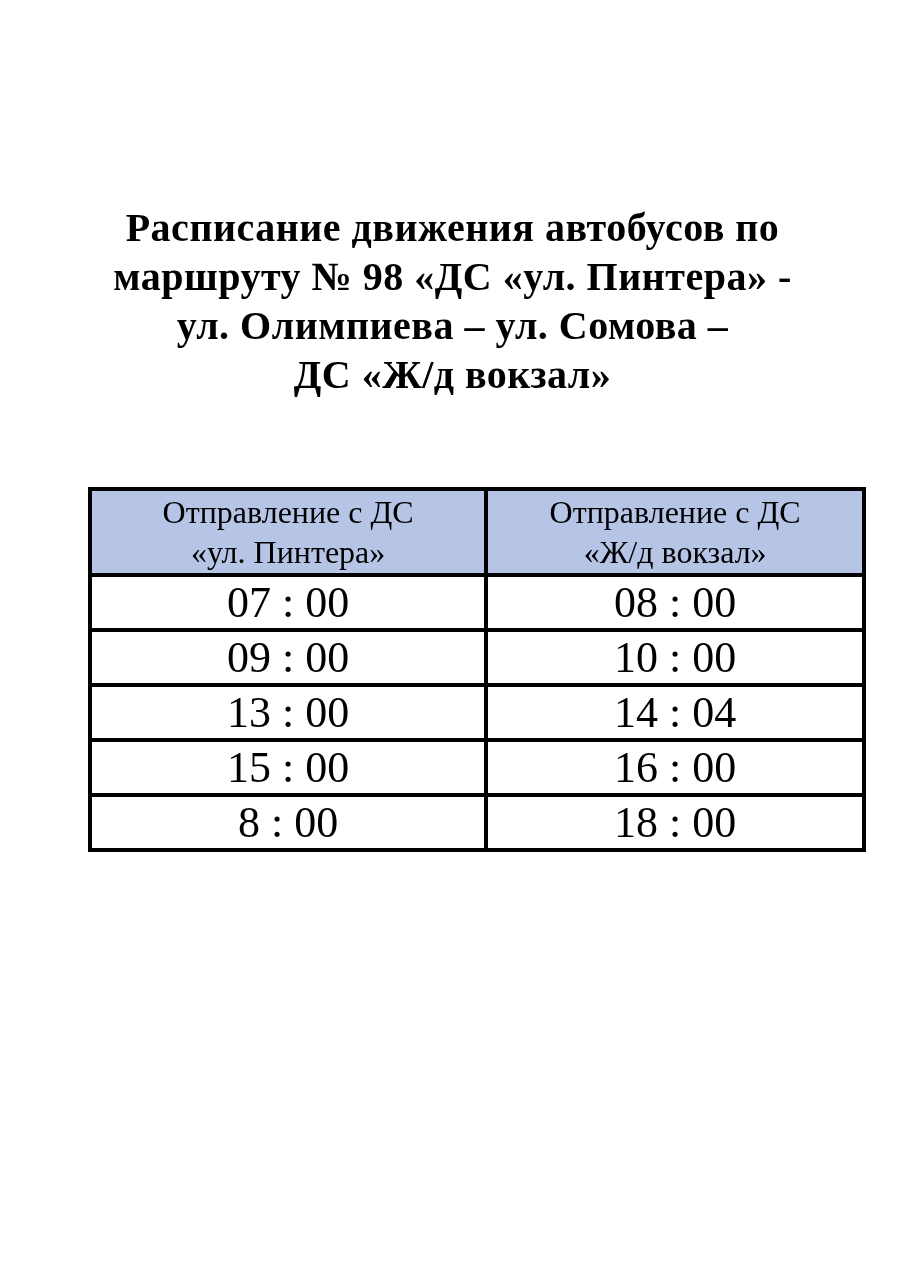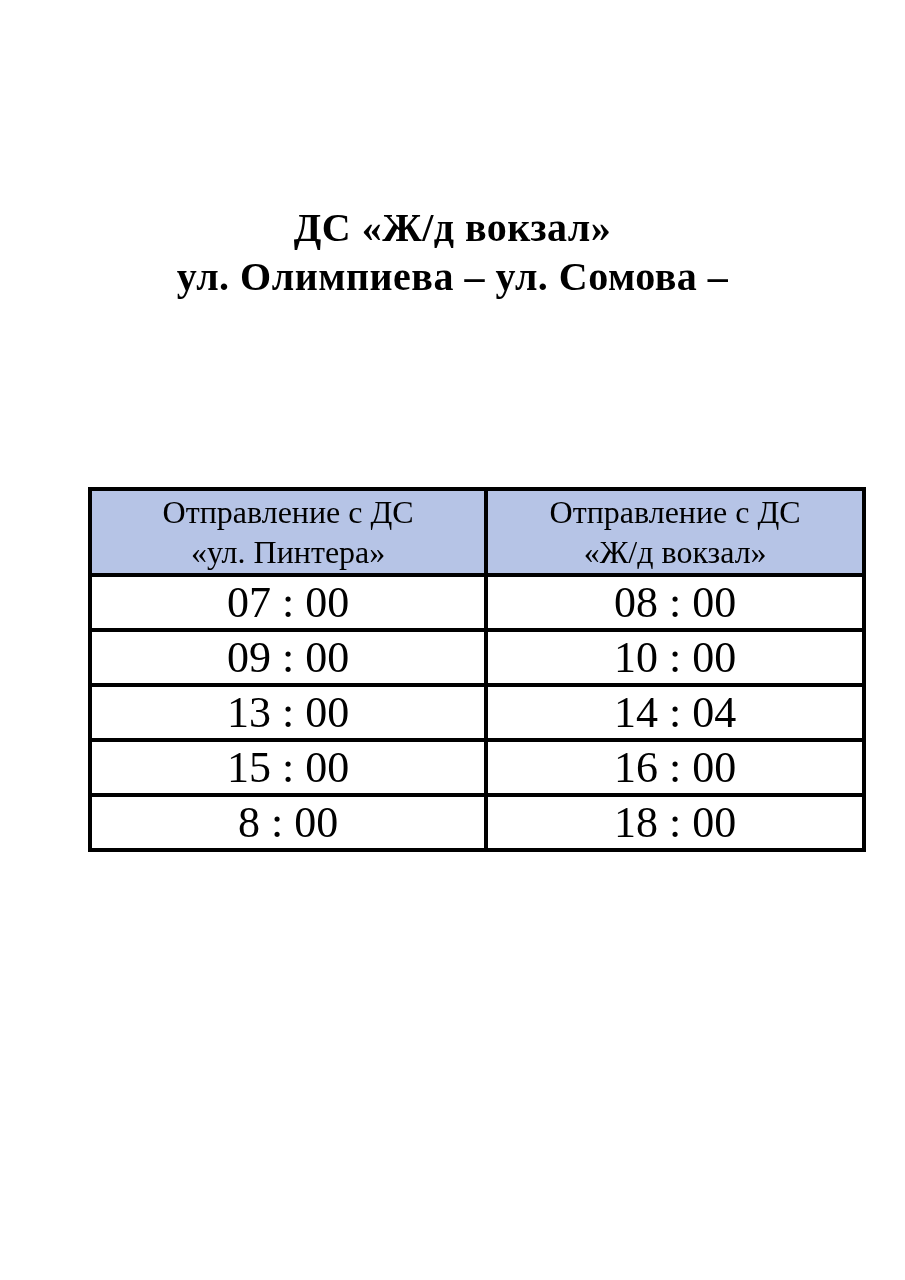--- a/index.html
+++ b/index.html
@@ -73,22 +73,24 @@
   }
   col.left-col  { width: 51.2%; }
   col.right-col { width: 48.8%; }
 </style>
 </head>
 <body>
 
 <div class="page">
 
   <div class="title">
+    <div>Расписание движения автобусов по</div>
+    <div>маршруту № 98 «ДС «ул. Пинтера» -</div>
+    <div>ул. Олимпиева – ул. Сомова –</div>
     <div>ДС «Ж/д вокзал»</div>
-    <div>ул. Олимпиева – ул. Сомова –</div>
   </div>
 
 
   <table class="schedule">
     <colgroup>
       <col class="left-col">
       <col class="right-col">
     </colgroup>
     <thead>
       <tr>

